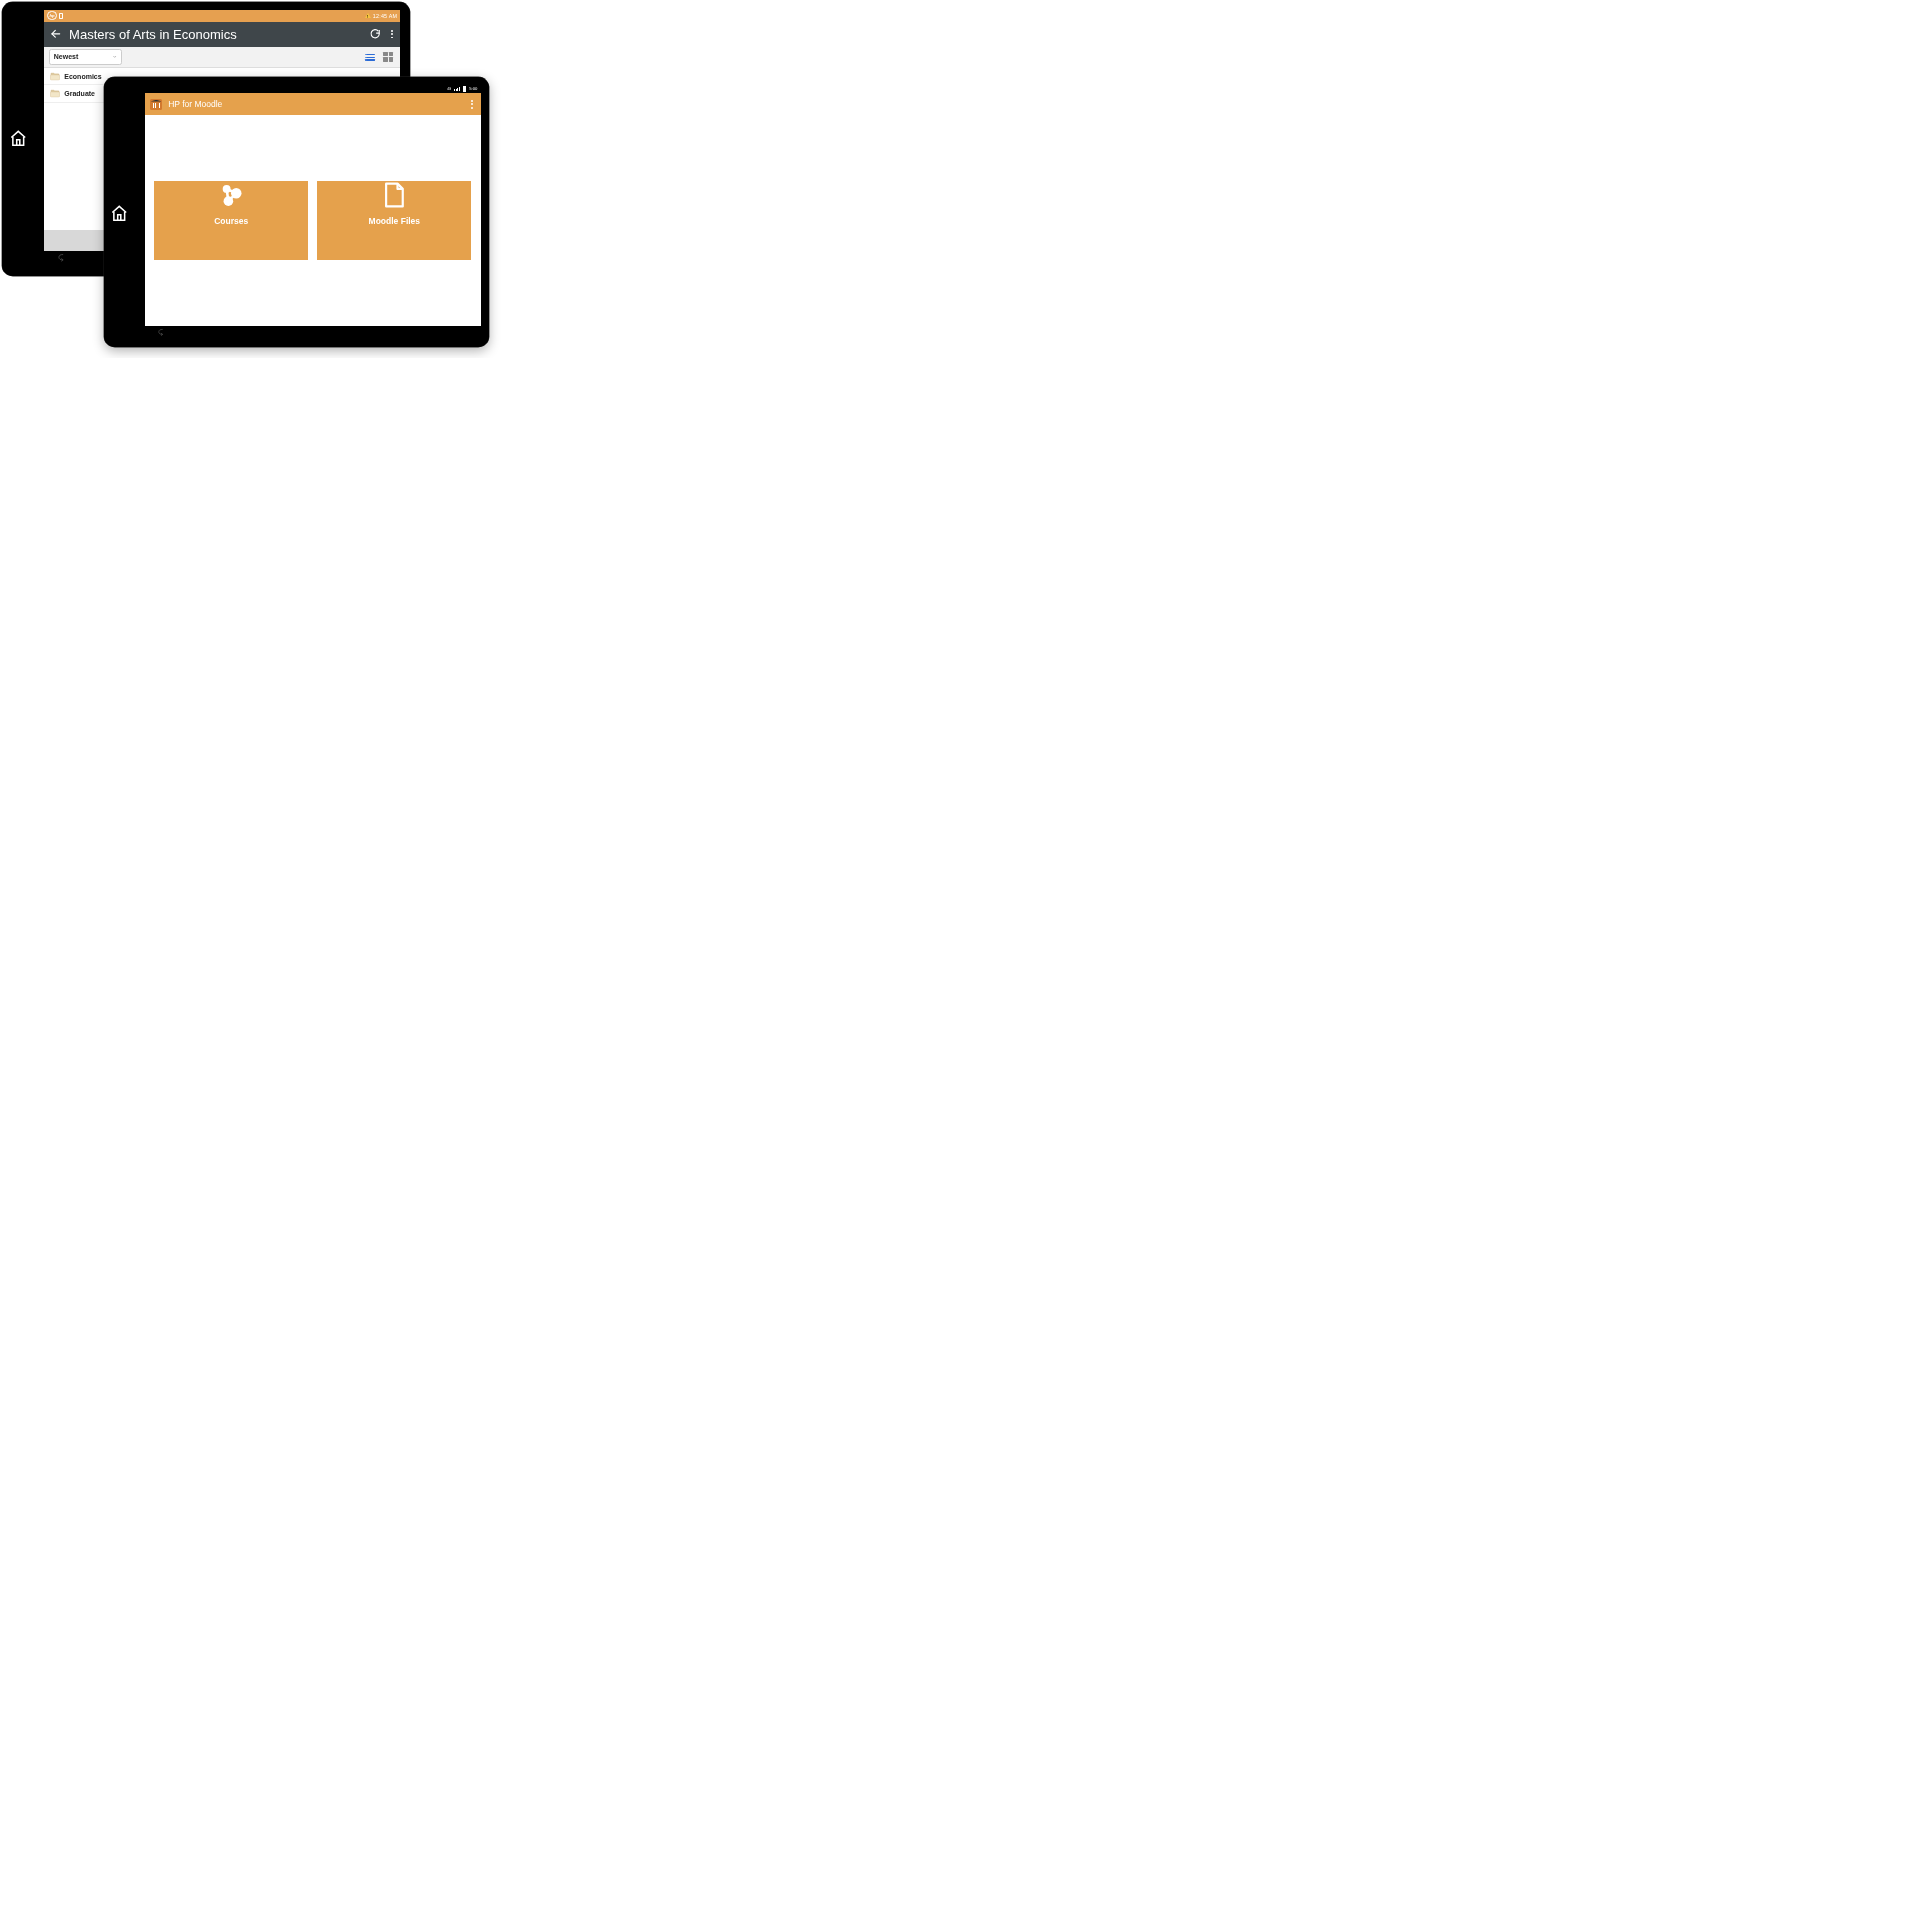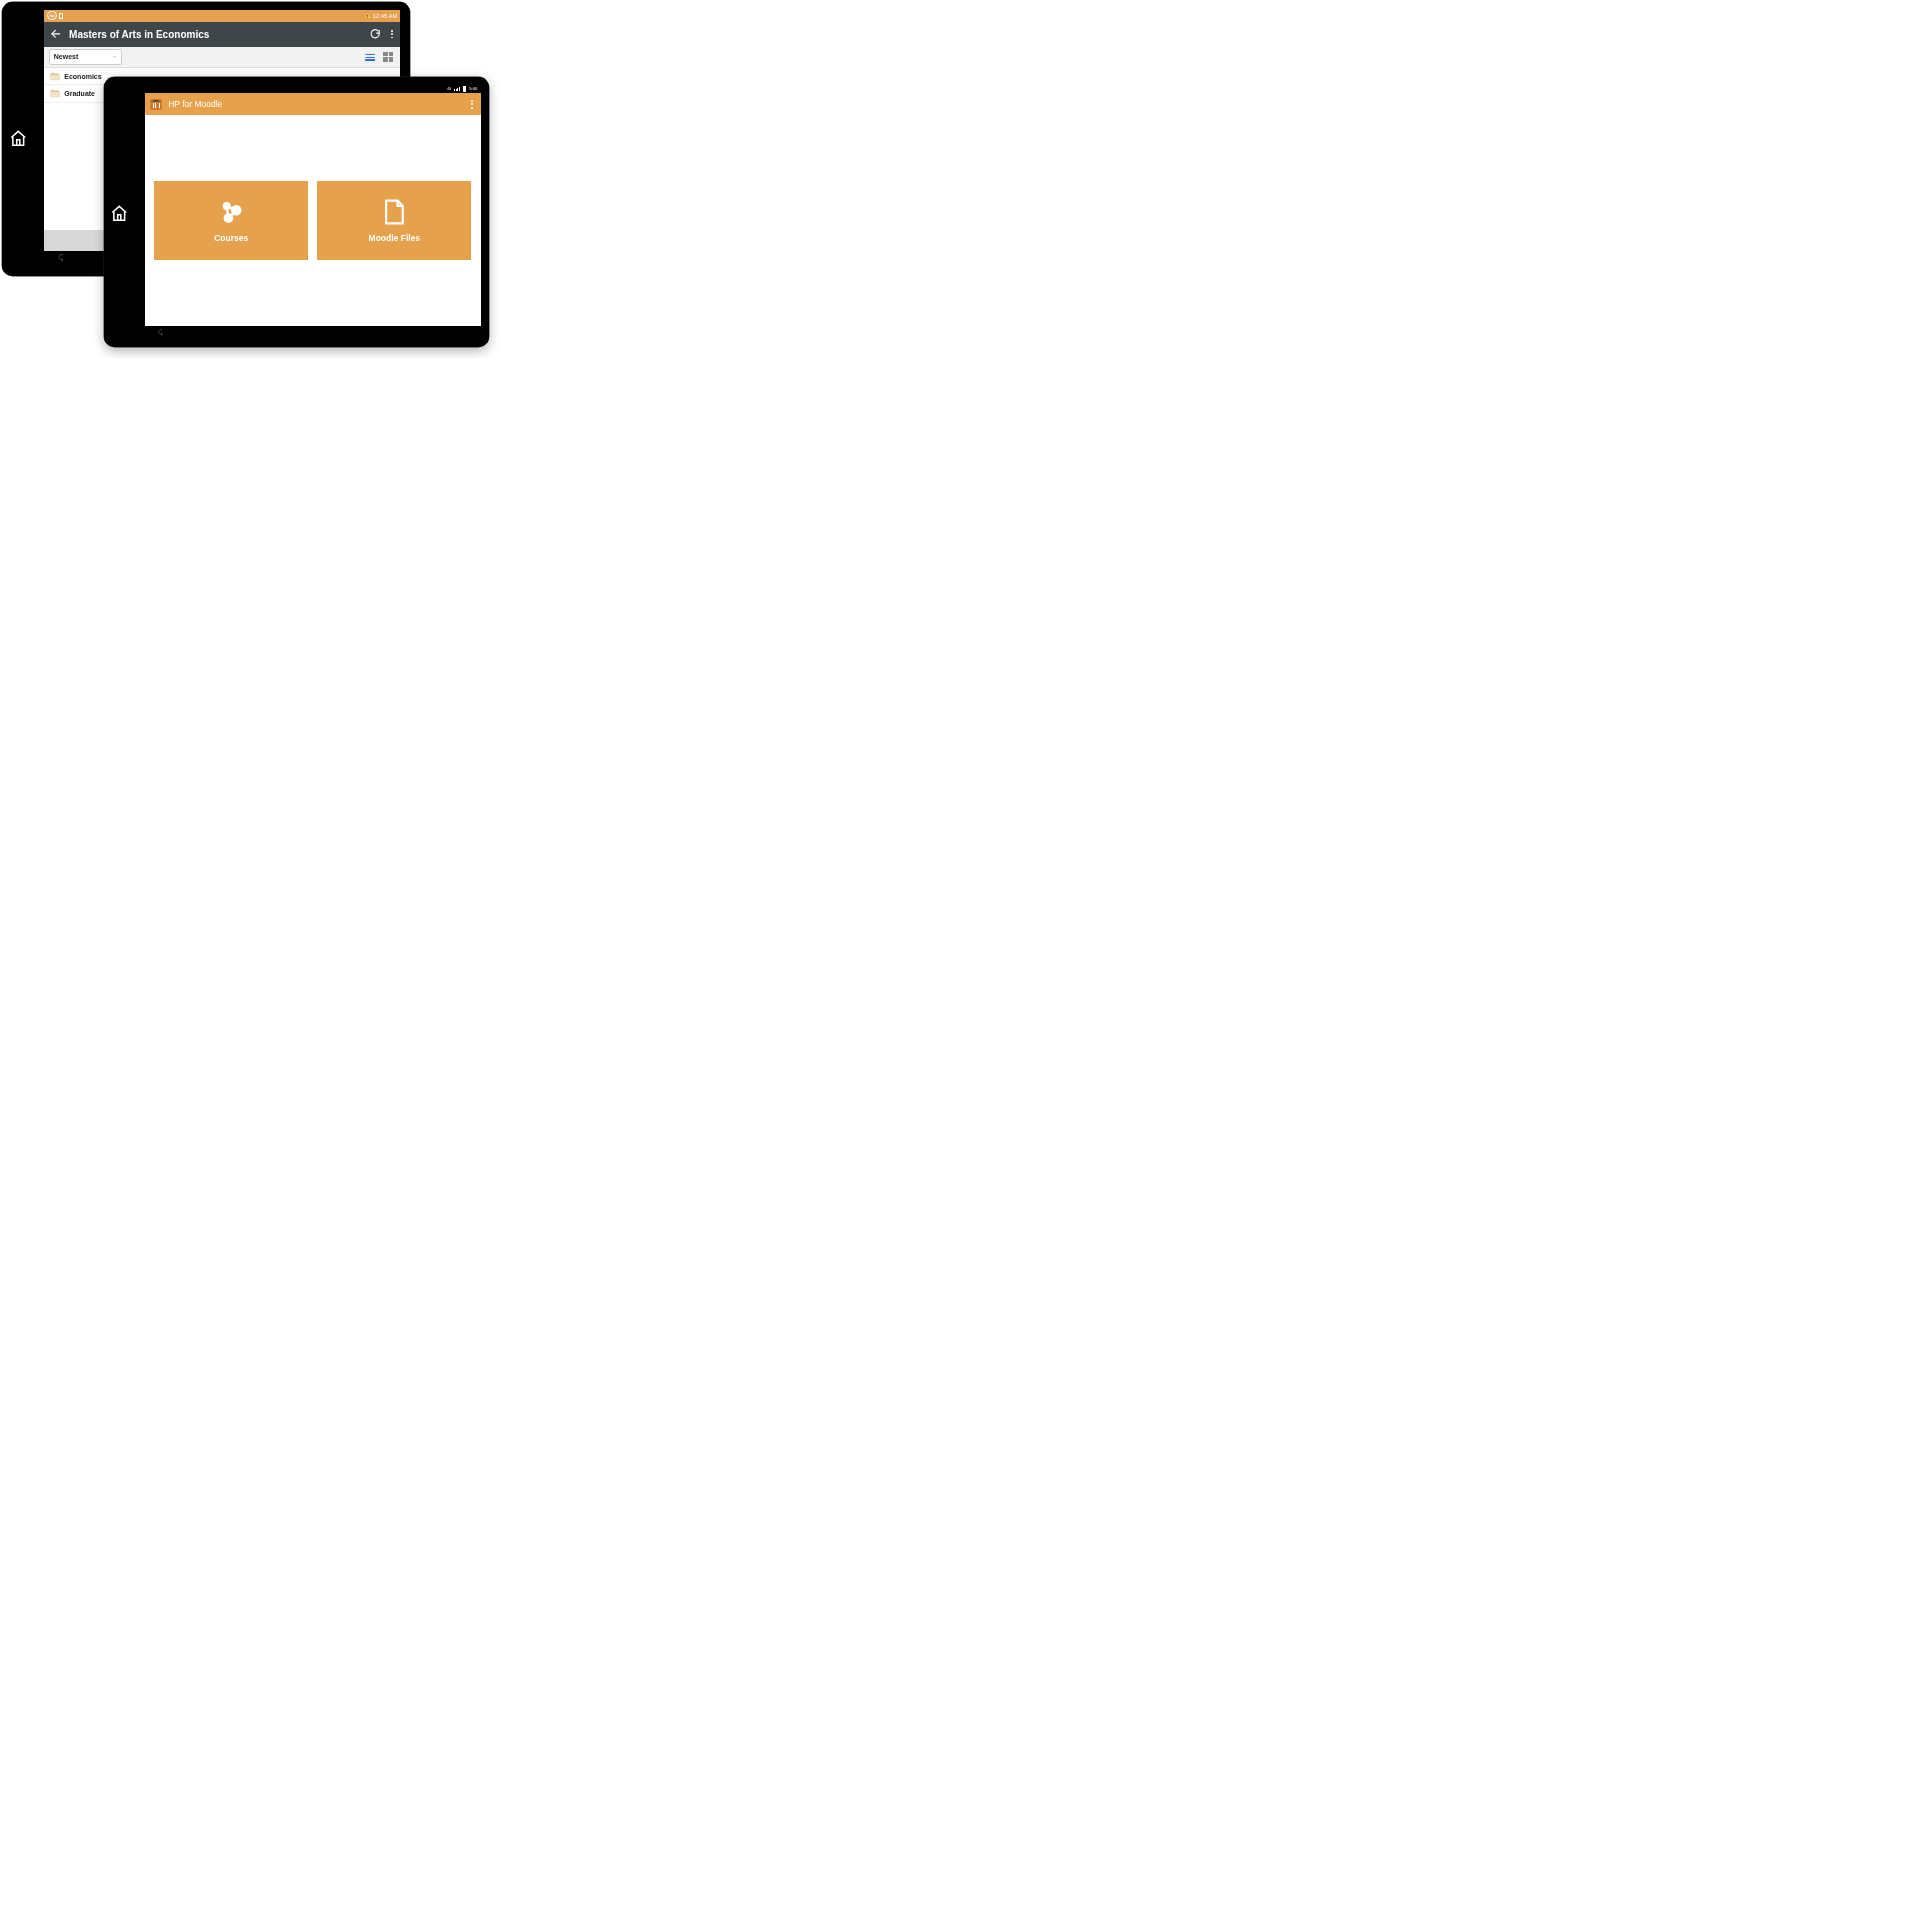--- a/index.html
+++ b/index.html
@@ -72,21 +72,21 @@
   .back-titlebar {
     height: 25px;
     background: #3f464a;
     display: flex;
     align-items: center;
     padding: 0 3.9px 0 6.2px;
     gap: 7px;
     color: #fff;
   }
   .back-titlebar .arrow-back { width: 11.6px; height: 11.6px; color:#fff; }
-  .back-title { font-size: 10px; font-weight: 700; flex: 1; }
+  .back-title { font-size: 13px; font-weight: 400; flex: 1; }
   .back-titlebar .refresh { width: 12.3px; height: 12.3px; color:#fff; }
   .back-titlebar .menu-dots { display:flex; flex-direction:column; gap:1.5px; padding:0 3.1px; }
   .back-titlebar .menu-dots span { width:1.9px;height:1.9px;border-radius:50%;background:#fff; }
 
   .back-toolbar {
     height: 21.6px;
     background: #f2f2f2;
     display: flex;
     align-items: center;
     padding: 0 4.6px;
@@ -210,21 +210,20 @@
   .front-content { flex:1; background:#fff; display:flex; align-items:center; justify-content:center; gap: 9.2px; padding: 0 7.7px;}
   .tile {
     flex:1;
     max-width: 154px;
     height: 79px;
     background: #e5a14c;
     color:#fff;
     display:flex;
     flex-direction:column;
     align-items:center;
-    justify-content:center;
     gap: 7px;
   }
   .tile .tile-ic { width: 28px; height: 28px; color:#fff;}
   .tile .tile-label { font-size: 8.5px; font-weight:600;}
 
   .front-nav { height: 11.6px; background:#000; display:flex; align-items:center; padding-left: 12.3px;}
   .front-nav .back-ic { width:8.5px;height:8.5px;color:#4a4a4a; transform: scaleX(-1);}
 
   
   .home-svg { width:100%; height:100%; }

